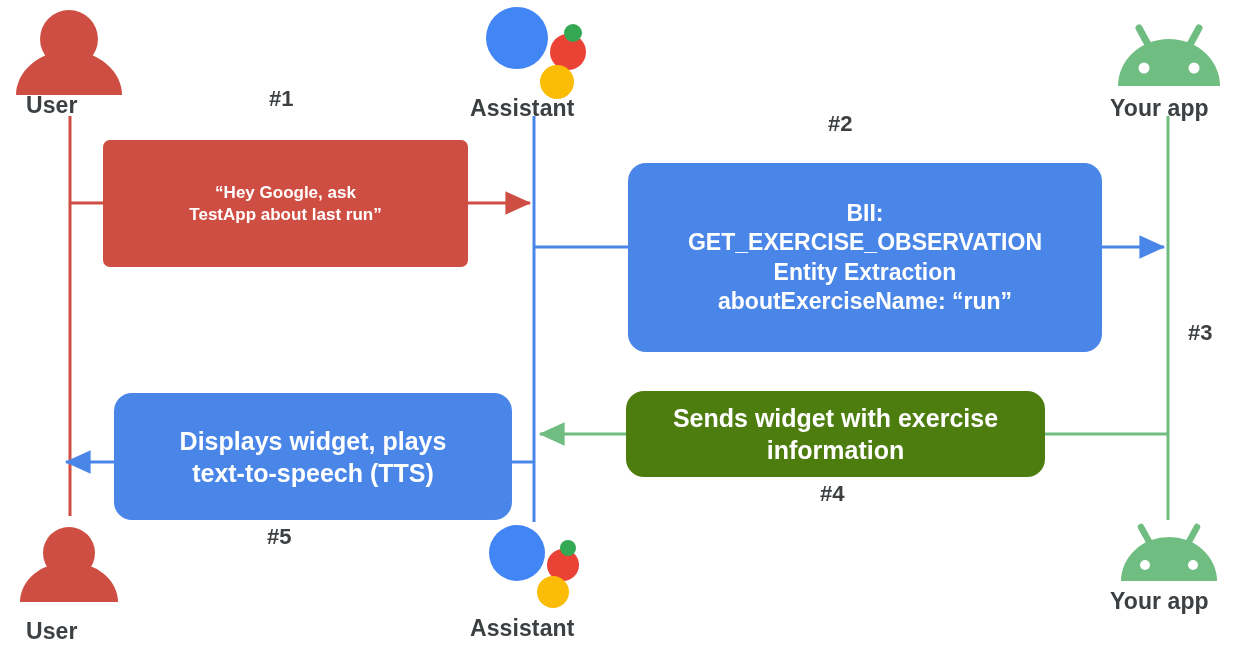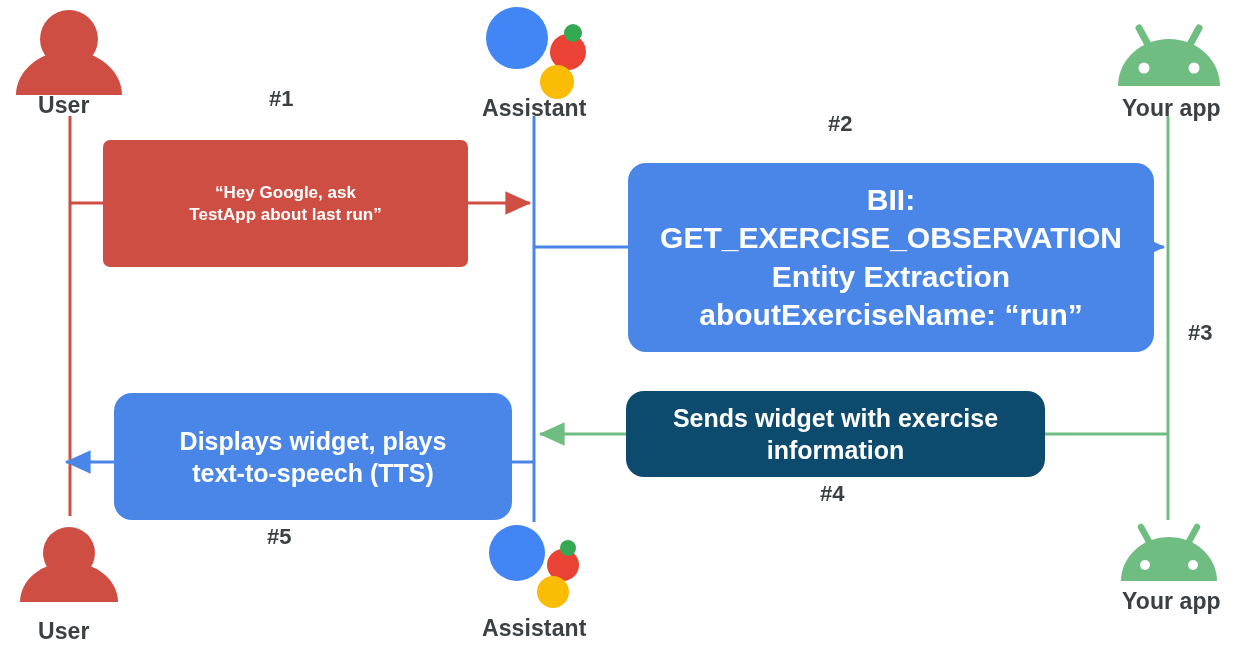--- a/index.html
+++ b/index.html
@@ -25,21 +25,20 @@
     height: 658px;
   }
   
   .actor-label {
     position: absolute;
     font-size: 23px;
     font-weight: bold;
     color: #3c4043;
     letter-spacing: 0.1px;
     white-space: nowrap;
-    margin-left: 12px;
   }
   
   .step-num {
     position: absolute;
     font-size: 22px;
     font-weight: bold;
     color: #3c4043;
     white-space: nowrap;
   }
   
@@ -52,24 +51,24 @@
     justify-content: center;
     text-align: center;
     color: #ffffff;
     font-weight: bold;
     line-height: 1.28;
     padding: 6px 14px;
   }
   .msg-box .msg-text { display: block; width: 100%; }
   .box-red   { background: #cf4e43; }
   .box-blue  { background: #4a86e8; }
-  .box-green { background: #0c4a6e; }
+  .box-green { background: #4d7c0f; }
 
   #box-request      { left: 103px;  top: 140px; width: 365px; height: 127px; font-size: 17px; border-radius: 7px; }
-  #box-bii          { left: 628px;  top: 163px; width: 526px; height: 189px; font-size: 30px; }
+  #box-bii          { left: 628px;  top: 163px; width: 474px; height: 189px; font-size: 23px; }
   #box-widget-send  { left: 626px;  top: 391px; width: 419px; height: 86px;  font-size: 25px; }
   #box-display      { left: 114px;  top: 393px; width: 398px; height: 127px; font-size: 25px; }
 </style>
 </head>
 <body>
 
 <div id="canvas">
 
   <svg class="layer" viewBox="0 0 1244 658" xmlns="http://www.w3.org/2000/svg">
 

